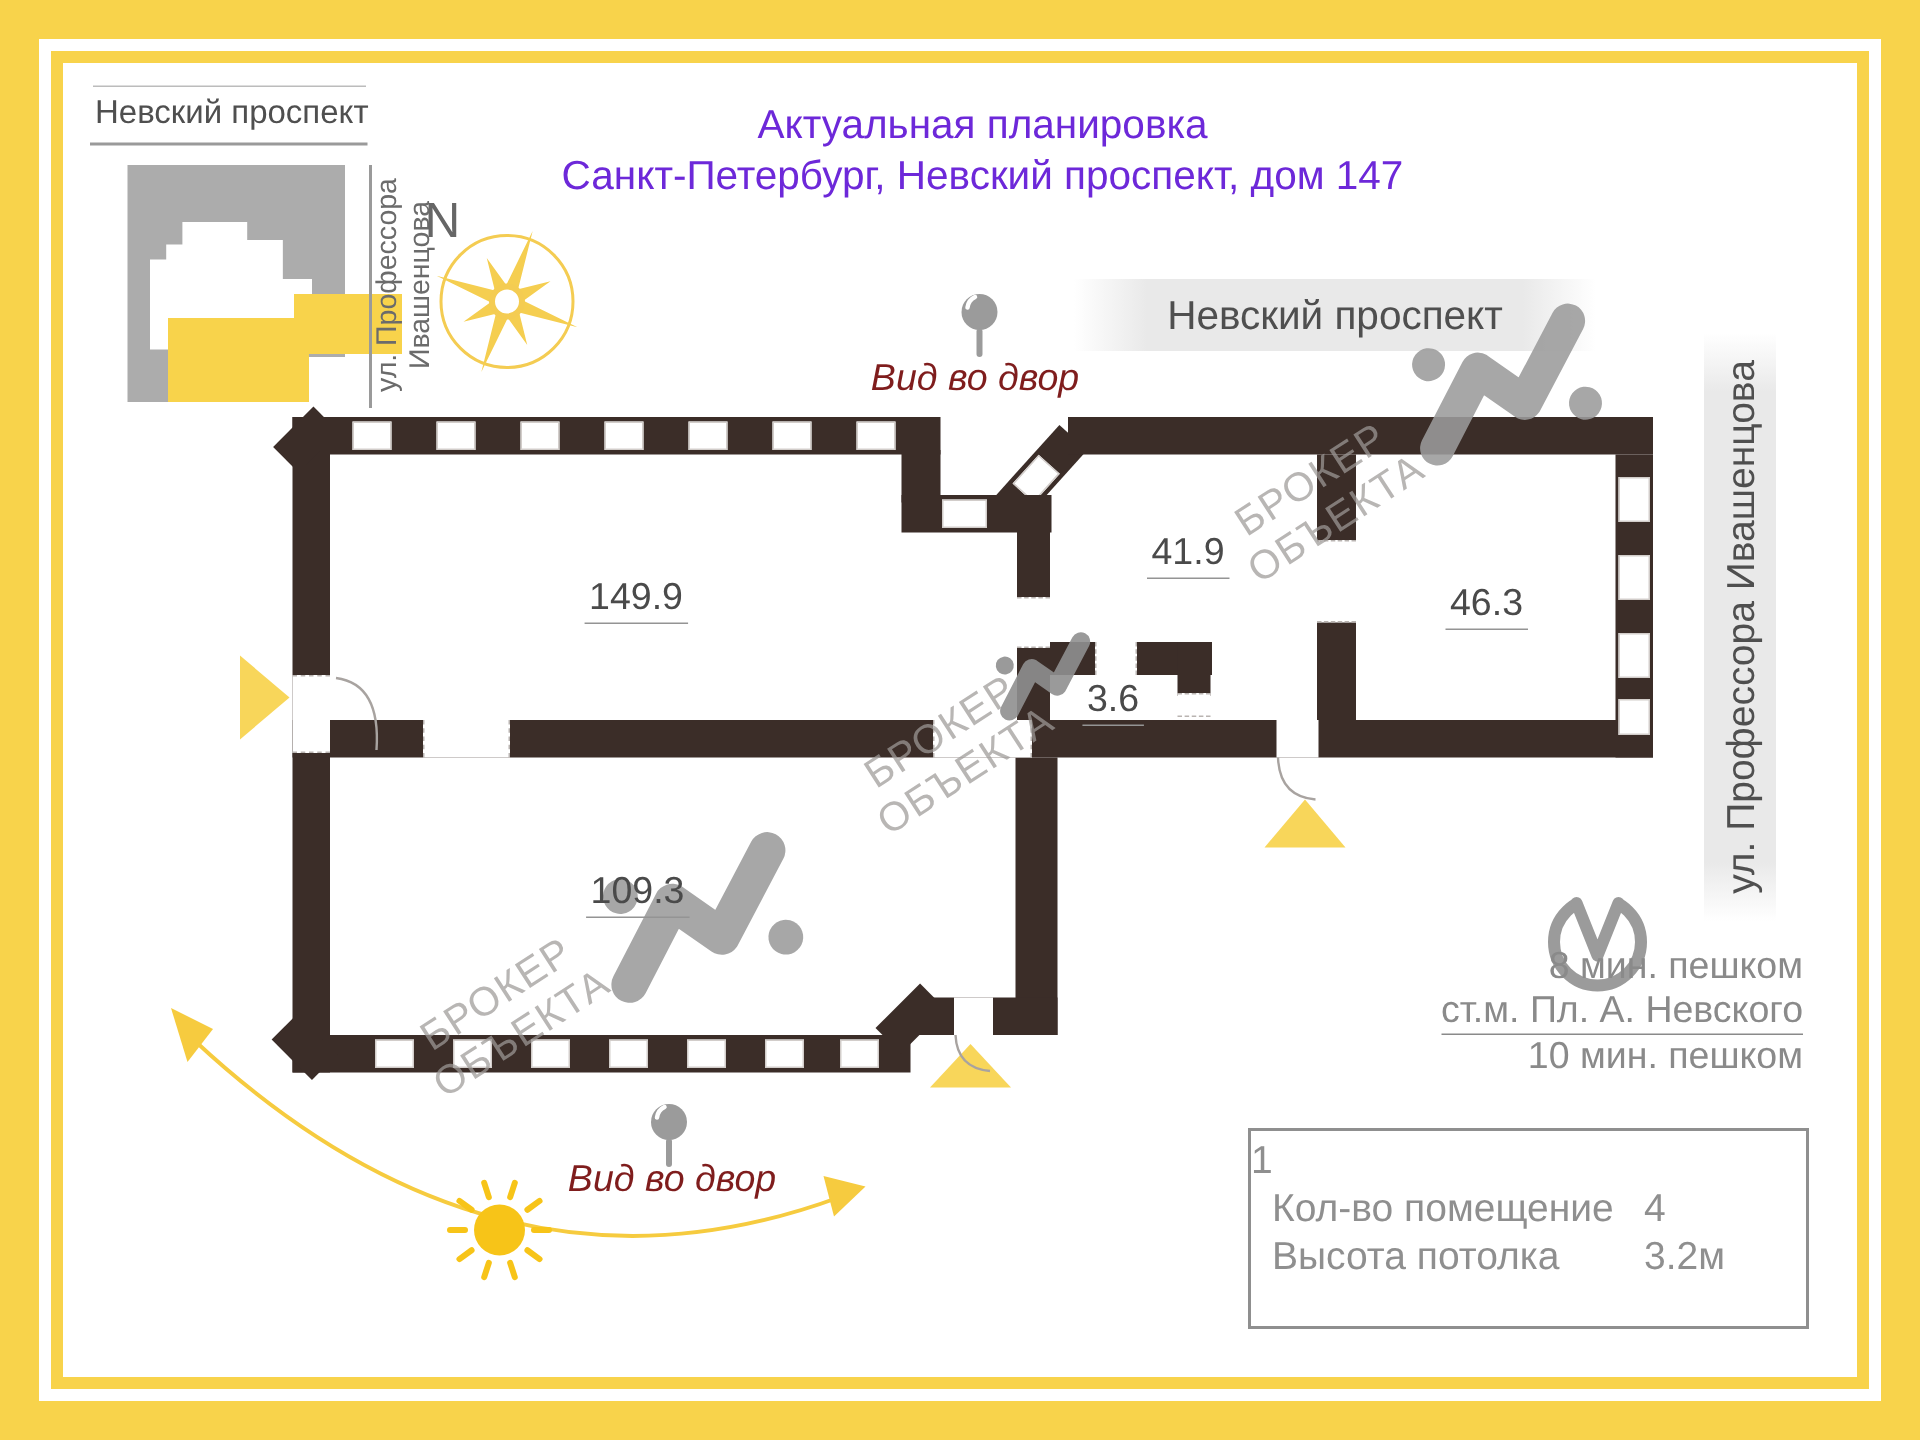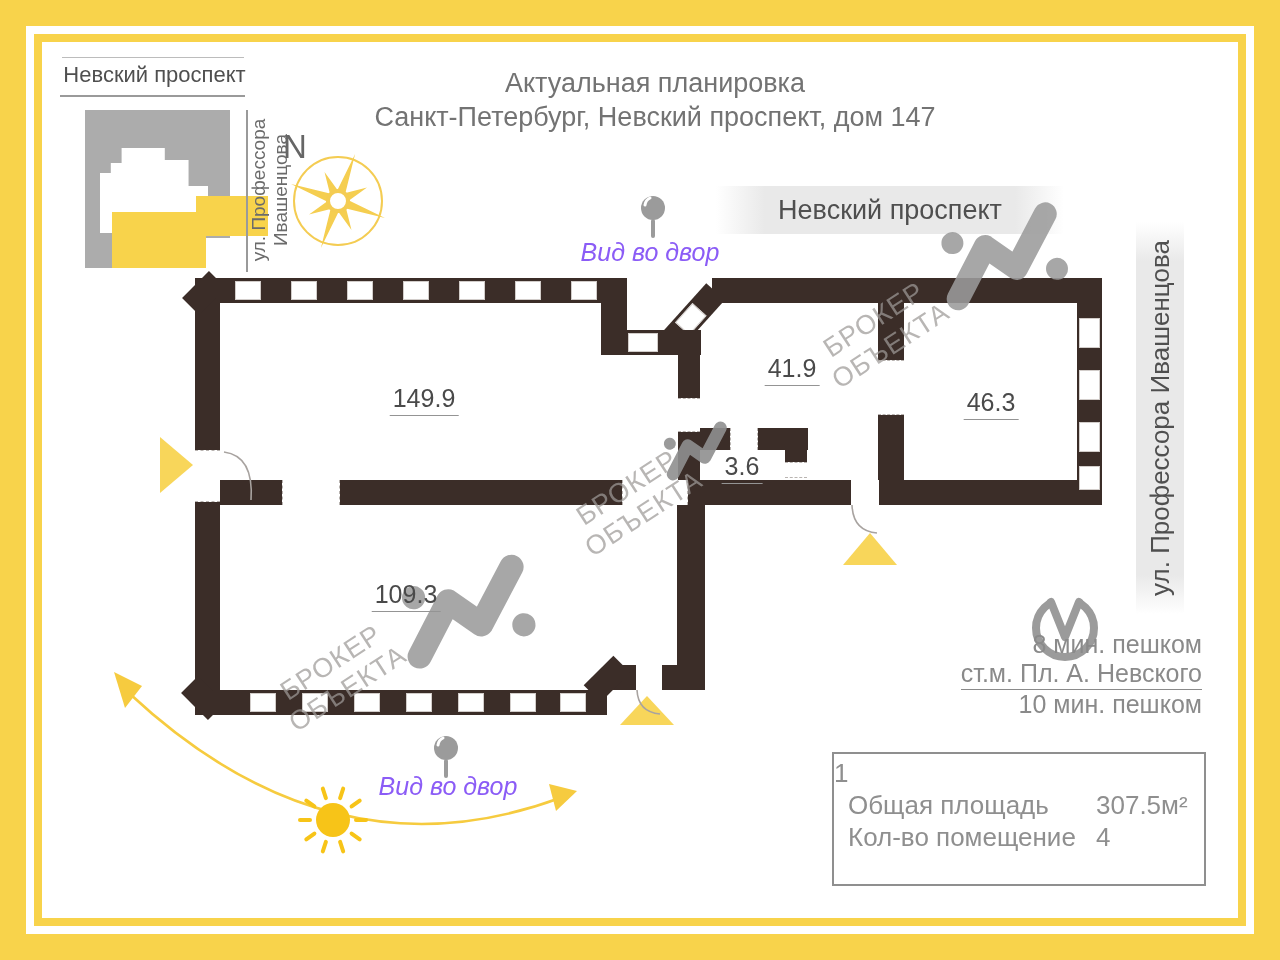--- a/index.html
+++ b/index.html
@@ -11,30 +11,30 @@
   .frame-line{position:absolute;inset:34px;border:8px solid #F8D34B;z-index:60;pointer-events:none;}
   
   #plan div{position:absolute;box-sizing:border-box;}
   .wall{background:#3B2D28;}
   .cham{background:#3B2D28;}
   .win{background:#fff;border:1px solid #d2cdca;}
   .gap{background:#fff;}
   .openv{background:#fff;border-left:1px dashed #b9b4b1;border-right:1px dashed #b9b4b1;}
   .openh{background:#fff;border-top:1px dashed #b9b4b1;border-bottom:1px dashed #b9b4b1;}
   
-  .title-block{left:315px;top:66px;width:680px;text-align:center;font-size:27px;line-height:34px;color:#737373;z-index:20;}
+  .title-block{left:315px;top:66px;width:680px;text-align:center;font-size:27px;line-height:34px;color:#6d28d9;z-index:20;}
   .title-underline{display:inline-block;border-bottom:2px solid #5a5a5a;padding:0 6px 3px;}
   .band-top{left:716px;top:186px;width:348px;height:48px;z-index:5;
      background:linear-gradient(90deg,rgba(232,232,232,0),#e9e9e9 14%,#e9e9e9 86%,rgba(232,232,232,0));}
   .band-top span{display:block;text-align:center;line-height:48px;font-size:27px;color:#4f4f4f;}
   .band-right{left:1136px;top:222px;width:48px;height:392px;z-index:5;
      background:linear-gradient(180deg,rgba(232,232,232,0),#e9e9e9 10%,#e9e9e9 90%,rgba(232,232,232,0));}
   .vlabel{left:964px;top:394px;width:392px;height:48px;transform:rotate(-90deg);text-align:center;
      line-height:48px;font-size:26px;color:#4f4f4f;z-index:6;}
-  .view-label{font-style:italic;color:#8b5cf6;font-size:25px;text-align:center;z-index:20;}
+  .view-label{font-style:italic;color:#7f1d1d;font-size:25px;text-align:center;z-index:20;}
   .room-label{font-size:25px;color:#4a4a4a;border-bottom:1.5px solid #949494;padding:0 3px 2px;
      transform:translateX(-50%);z-index:35;position:absolute;background:transparent;}
   .wm{position:absolute;z-index:30;color:#9e9a98;opacity:.72;font-size:27px;font-weight:500;
      letter-spacing:1px;line-height:31px;text-align:center;transform:rotate(-33deg);width:175px;}
   .metro-text{left:840px;top:630px;width:362px;text-align:right;z-index:20;color:#8a8a8a;font-size:25px;line-height:29px;}
   .metro-text .st{display:inline-block;border-bottom:1.5px solid #8a8a8a;padding-bottom:1px;}
   .metro-text .walk{}
   .info-table{left:832px;top:752px;width:374px;height:134px;border:2px solid #8f8f8f;z-index:20;
      color:#8f8f8f;font-size:26px;box-sizing:border-box;padding-top:3px;}
   .info-row{display:flex;height:32px;line-height:32px;}
@@ -148,21 +148,21 @@
     <div class="openh" style="left: 678px; top: 398px; width: 22px; height: 34px;"></div>
     <div class="openv" style="left: 730px; top: 428px; width: 28px; height: 22px;"></div>
     <div class="openh" style="left: 785px; top: 462px; width: 22px; height: 16px;"></div>
     <div class="gap" style="left: 636px; top: 665px; width: 26px; height: 25px;"></div>
   </div>
 
 <div class="room-label" style="left:424px;top:384px;">149.9</div>
 <div class="room-label" style="left:792px;top:354px;">41.9</div>
 <div class="room-label" style="left:991px;top:388px;">46.3</div>
 <div class="room-label" style="left:742px;top:452px;">3.6</div>
-<div class="room-label" style="left:406px;top:580px;">109.3</div>
+<div class="room-label" style="left:425px;top:580px;">109.3</div>
 
 <div class="wm" style="left:795px;top:302px;">
   <div>БРОКЕР</div>
     <div>ОБЪЕКТА</div>
 </div>
 <div class="wm" style="left:548px;top:470px;">
   <div>БРОКЕР</div>
     <div>ОБЪЕКТА</div>
 </div>
 <div class="wm" style="left:252px;top:645px;">
@@ -207,26 +207,26 @@
   <div class="walk">8 мин. пешком</div>
   <div><span class="st">ст.м. Пл. А. Невского</span></div>
   <div class="walk">10 мин. пешком</div>
 </div>
 
 <div class="abs info-table">
   <div class="info-row">
     <span class="val">1</span>
   </div>
   <div class="info-row">
-    <span class="lbl">Общая площадь</span>
-    <span class="val">307.5м²</span>
-  </div>
-  <div class="info-row">
     <span class="lbl">Кол-во помещение</span>
     <span class="val">4</span>
+  </div>
+  <div class="info-row">
+    <span class="lbl">Высота потолка</span>
+    <span class="val">3.2м</span>
   </div>
 </div>
 
 <svg class="abs" id="overlay" style="left:0;top:0;z-index:40;pointer-events:none" width="1280" height="960" viewBox="0 0 1280 960">
 
   <polygon points="160,437 160,493 193,465" fill="#F8D65A"></polygon>
   <polygon points="843,565 897,565 870,533" fill="#F8D65A"></polygon>
   <polygon points="620,725 674,725 647,696" fill="#F8D65A"></polygon>
 
   <g stroke="#a8a3a0" stroke-width="1.6" fill="none">

